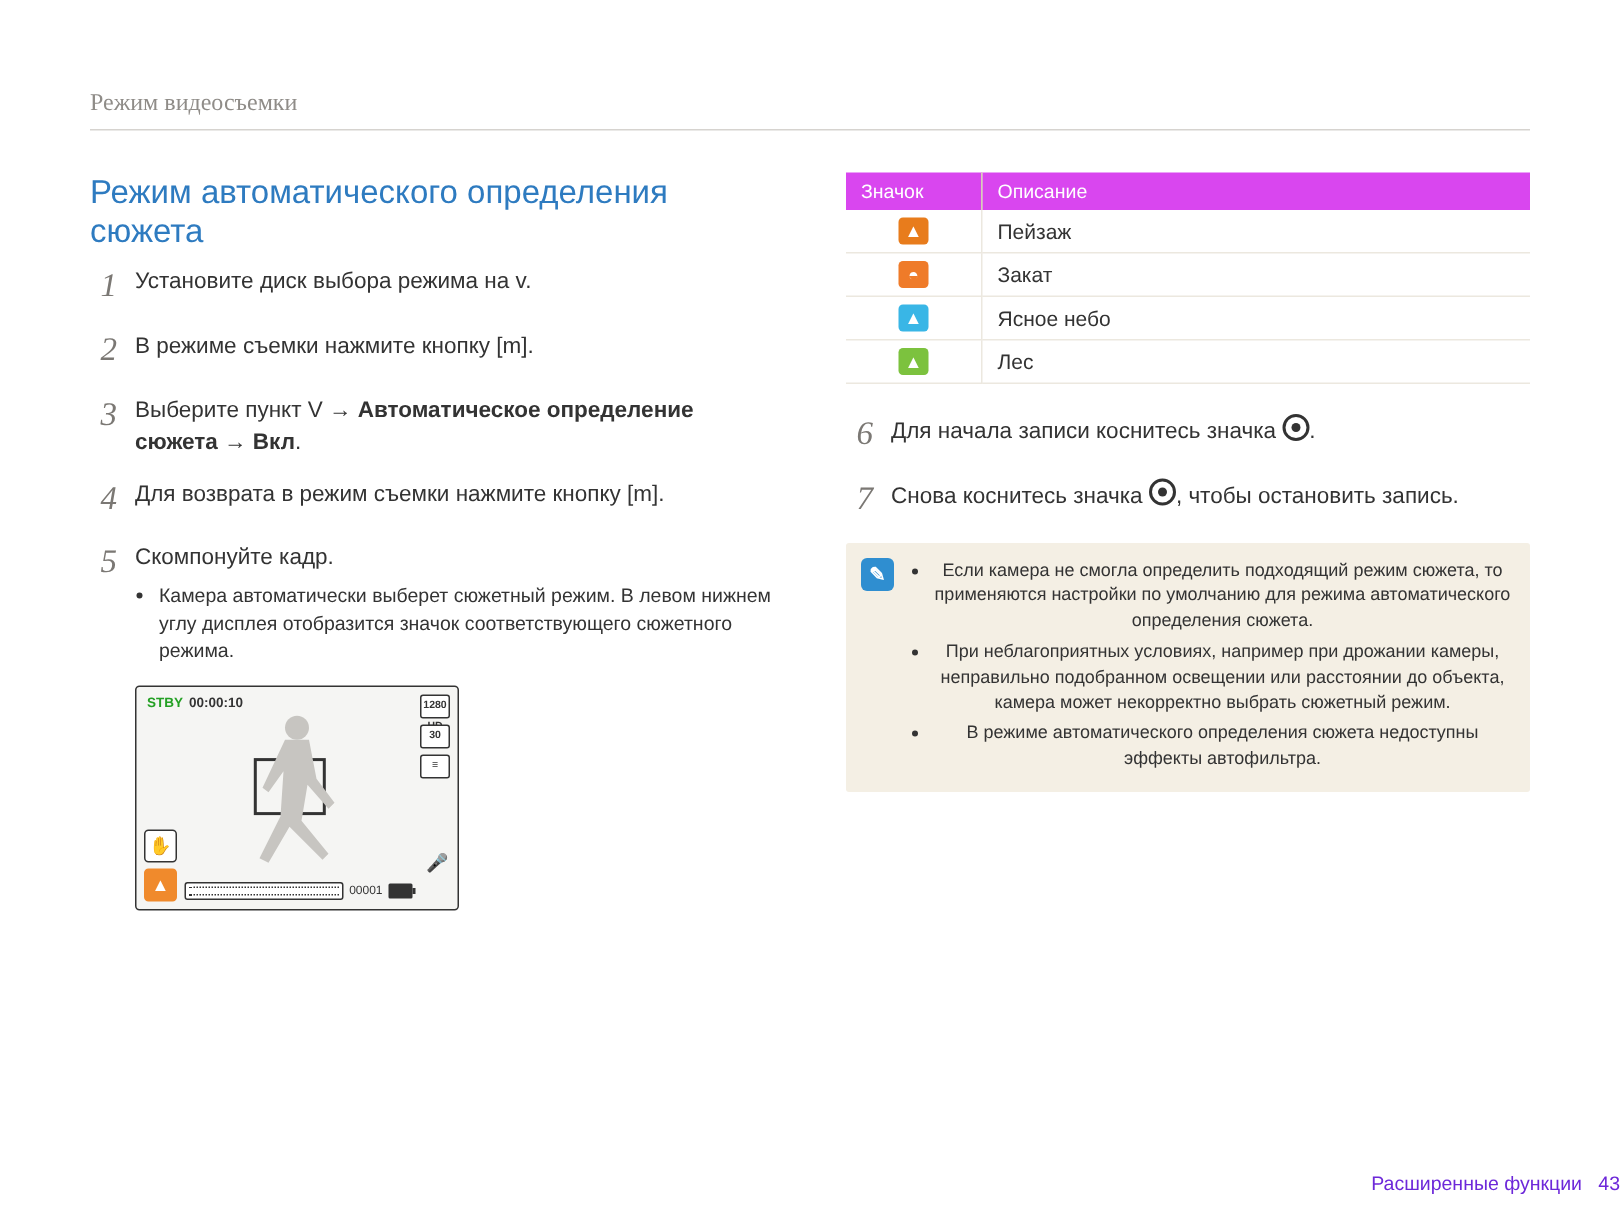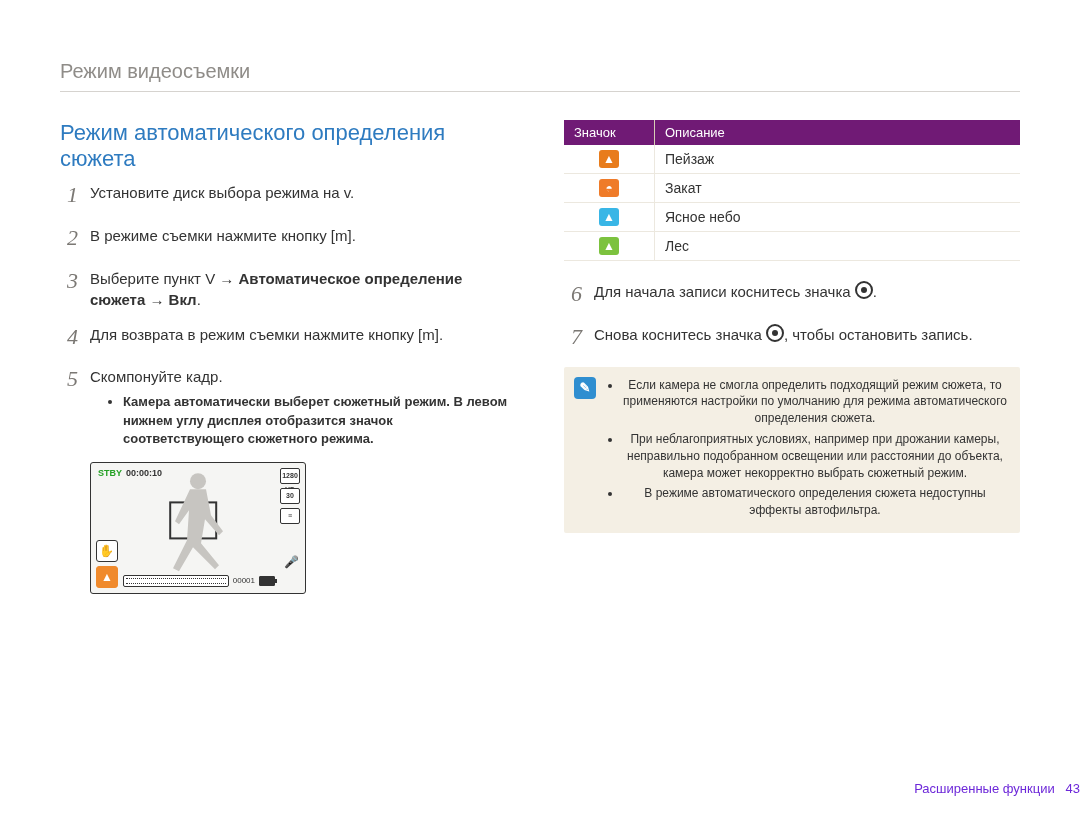--- a/index.html
+++ b/index.html
@@ -13,22 +13,23 @@
   }
   .page {
     position: relative;
     width: 1080px;
     height: 815px;
     box-sizing: border-box;
     padding: 60px 60px 30px 60px;
   }
   .breadcrumb {
     color: #8f8c88;
-    font-size: 20px;
+    font-size: 16px;
     margin-bottom: 8px;
+    font-family: Liberation Serif, serif;
   }
   .divider {
     border: none;
     border-top: 1px solid #d6d3cf;
     margin: 6px 0 28px 0;
   }
   .columns {
     display: flex;
     gap: 48px;
     align-items: flex-start;
@@ -66,35 +67,34 @@
     color: #7b7874;
     min-width: 18px;
     text-align: right;
     margin-top: -2px;
   }
   ol.steps > li .body {
     flex: 1;
   }
   ol.steps .bullets {
     list-style: disc;
-    margin: 6px 0 0 33px;
+    margin: 6px 0 0 16px;
     padding: 0;
     font-size: 13px;
-    font-weight: bold;
   }
   ol.steps .bullets li {
     margin-bottom: 0;
   }
   .bold-run { font-weight: 700; }
 
   
   .camera {
     margin: 12px 0 0 30px;
     width: 216px;
-    height: 132px;
+    height: 150px;
     border: 1px solid #333;
     border-radius: 3px;
     background: #f5f5f3;
     position: relative;
     box-sizing: border-box;
     padding: 6px 6px 6px 6px;
   }
   .camera .top {
     display: flex;
     gap: 4px;
@@ -192,21 +192,21 @@
   }
 
   
   table.icon-table {
     width: 100%;
     border-collapse: collapse;
     font-size: 14px;
     margin-bottom: 20px;
   }
   table.icon-table th {
-    background: #701a75;
+    background: #d946ef;
     color: #fff;
     font-weight: 500;
     font-size: 13px;
     text-align: left;
     padding: 5px 10px;
     margin-left: 40px;
   }
   table.icon-table th.sep {
     border-right: 1px solid #d8cdb6;
     width: 70px;

